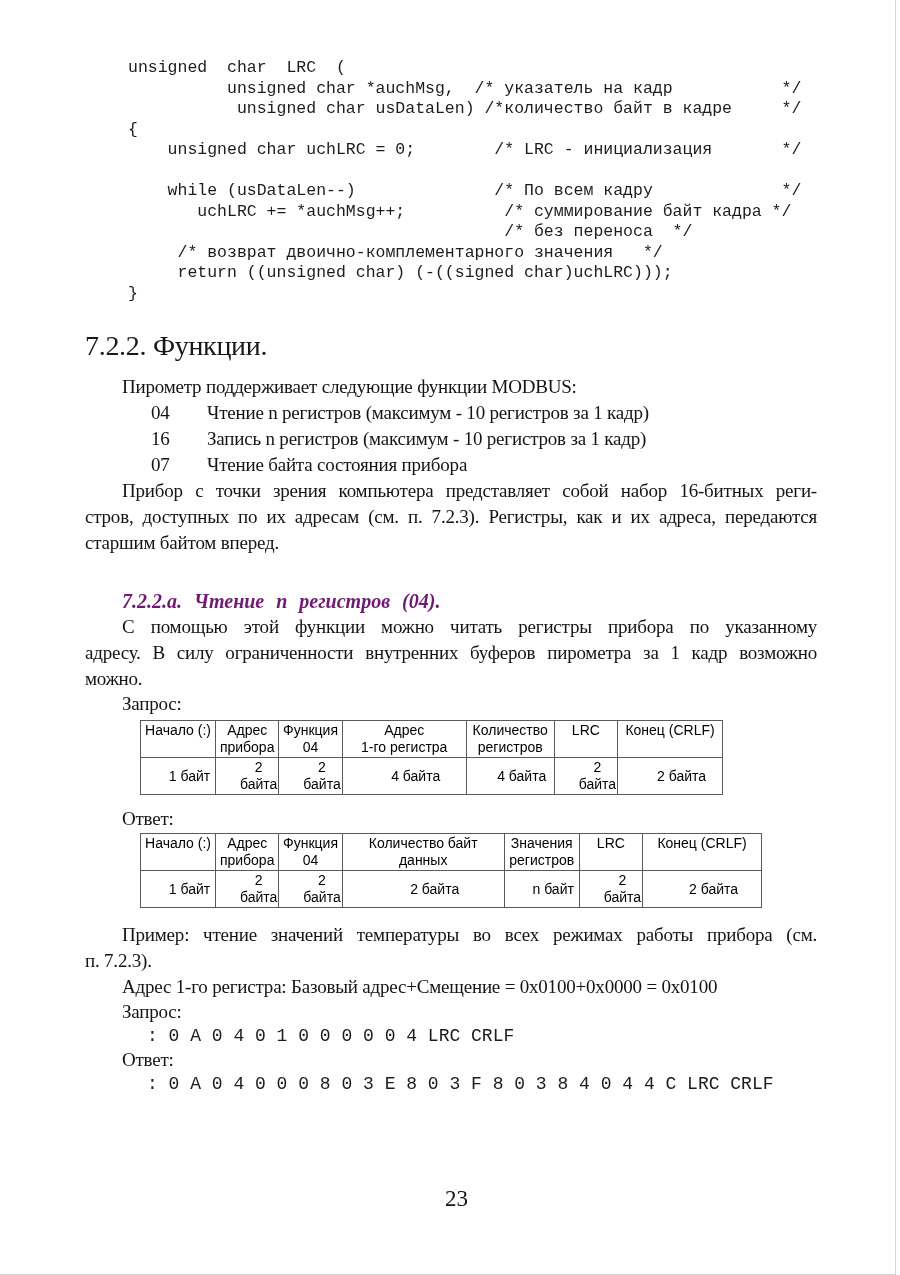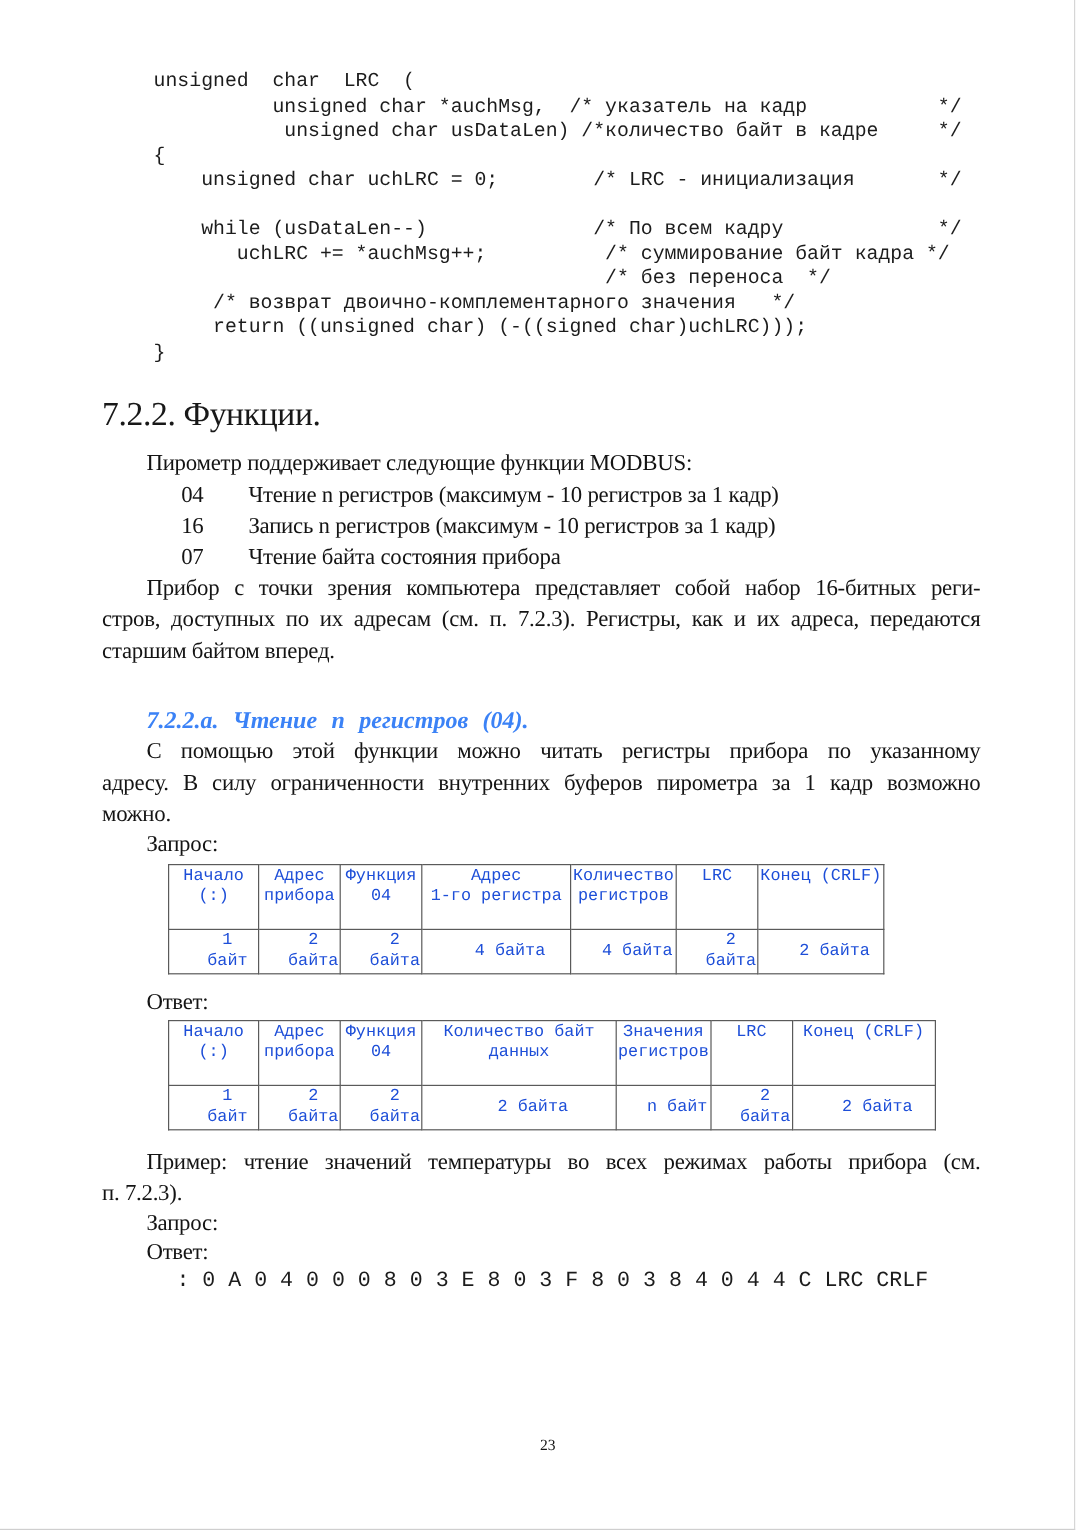--- a/index.html
+++ b/index.html
@@ -47,30 +47,30 @@
   .fndesc{flex:1;}
   
   .h2{
     margin:32px 0 0 0;
     padding-left:37px;
     font-size:20px;
     font-weight:bold;
     font-style:italic;
     word-spacing:0.35em;
     line-height:26px;
-    color:#3b82f6;
+    color:#701a75;
   }
   
   .ptable{
     border-collapse:collapse;
     margin:4px 0 0 55px;
-    font-family:Liberation Mono, monospace;
+    font-family:Liberation Sans, sans-serif;
     font-size:14px;
     line-height:17px;
-    color:#1d4ed8;
+    color:#000000;
     table-layout:fixed;
   }
   .ptable td{
     border:1px solid #5a5a5a;
     text-align:center;
     vertical-align:top;
     padding:1px 1px;
     overflow:hidden;
   }
   .ptable .szrow td{height:21px;vertical-align:middle;padding-left:24px;}
@@ -82,21 +82,21 @@
     font-size:18px;
     line-height:24px;
     white-space:pre;
     padding-left:62px;
     color:#1c1c1c;
   }
   .pageno{
     position:absolute;
     bottom:62px;left:18px;right:0;
     text-align:center;
-    font-size:13px;
+    font-size:23px;
     color:#141414;
   }
 </style>
 </head>
 <body>
 
 <div class="page">
 
   <pre class="code"><div>unsigned  char  LRC  (</div><div>          unsigned char *auchMsg,  /* указатель на кадр           */</div><div>           unsigned char usDataLen) /*количество байт в кадре     */</div><div>{</div><div>    unsigned char uchLRC = 0;        /* LRC - инициализация       */</div><div>&nbsp;</div><div>    while (usDataLen--)              /* По всем кадру             */</div><div>       uchLRC += *auchMsg++;          /* суммирование байт кадра */</div><div>                                      /* без переноса  */</div><div>     /* возврат двоично-комплементарного значения   */</div><div>     return ((unsigned char) (-((signed char)uchLRC)));</div><div>}</div></pre>
 
@@ -241,20 +241,22 @@
       <td>2 байта</td>
     </tr>
   </tbody>
     </table>
 
   <div class="bodytext mt14">
     <div class="jline indent">Пример: чтение значений температуры во всех режимах работы прибора (см.</div>
     <div class="pline">п. 7.2.3).</div>
   </div>
 
+  <div class="bodytext indent">Адрес 1-го регистра: Базовый адрес+Смещение = 0x0100+0x0000 = 0x0100</div>
 
   <div class="label">Запрос:</div>
+  <div class="hex">: 0 A 0 4 0 1 0 0 0 0 0 4 LRC CRLF</div>
   <div class="label">Ответ:</div>
   <div class="hex">: 0 A 0 4 0 0 0 8 0 3 E 8 0 3 F 8 0 3 8 4 0 4 4 C LRC CRLF</div>
 
   <div class="pageno">23</div>
 
 </div>
 
 </body></html>

